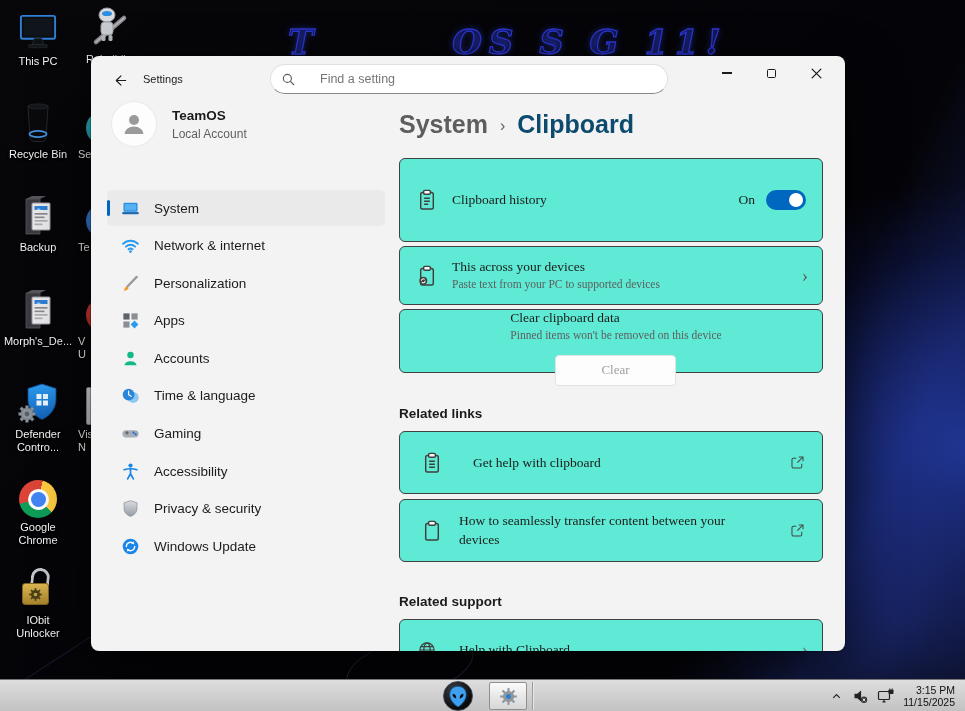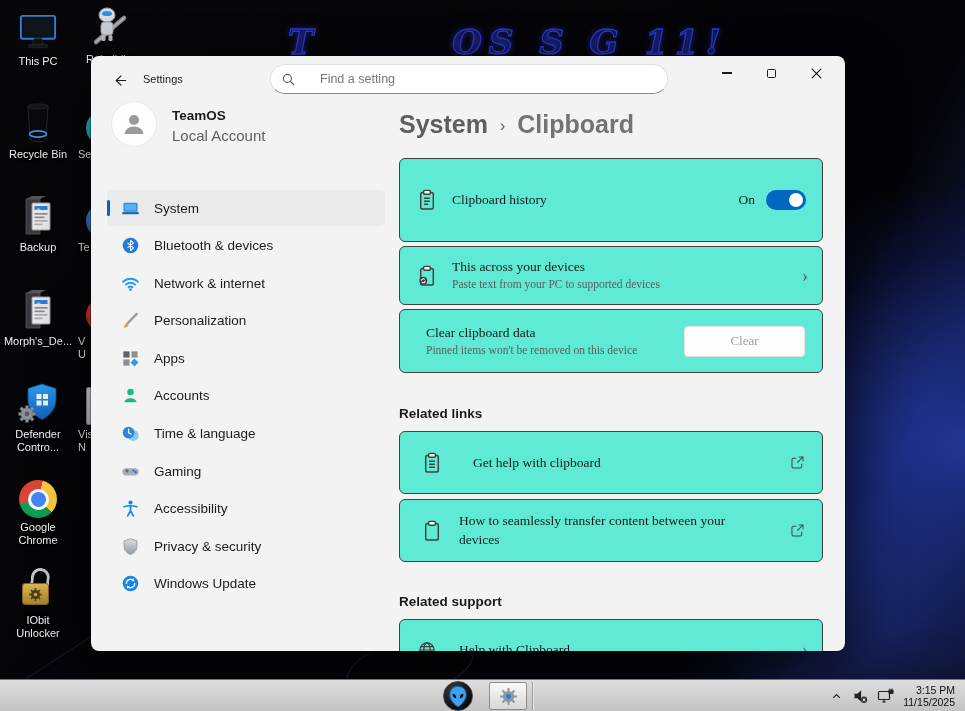--- a/index.html
+++ b/index.html
@@ -78,37 +78,37 @@
   .win-controls { position:absolute; right:6px; top:0; height:34px; display:flex; }
   .wc { width:45px; height:34px; display:flex; align-items:center; justify-content:center; }
   .wc-min-glyph { width:10px; height:1.2px; background:#1b1b1b; display:block; }
   .wc-max-glyph { width:9px; height:9px; border:1.2px solid #1b1b1b; border-radius:1.5px; display:block; }
 
   
   .avatar { position:absolute; left:21px; top:46px; width:44px; height:44px; border-radius:50%;
     background:#fdfdfd; display:flex; align-items:center; justify-content:center;
     box-shadow:0 0 0 1px rgba(0,0,0,.04); }
   .acc-name { position:absolute; left:81px; top:52px; font-size:13.5px; font-weight:bold; }
-  .acc-type { position:absolute; left:81px; top:71px; font-size:15px; color:#5f5f5f; }
+  .acc-type { position:absolute; left:81px; top:71px; font-size:12px; color:#5f5f5f; }
   .nav { position:absolute; left:16px; top:134px; width:278px; }
   .nav-item { position:relative; height:36px; margin-bottom:1.6px; border-radius:5px;
     display:flex; align-items:center; padding-left:13px; gap:14px; }
   .nav-item.selected { background:#eaeaea; }
   .nav-item.selected .accent-bar { position:absolute; left:0; top:10px; width:3px; height:16px;
     border-radius:2px; background:#0067c0; }
   .nav-ico { width:20px; height:20px; display:flex; align-items:center; justify-content:center; }
   .nav-lbl { font-size:13.5px; color:#1b1b1b; }
 
   
   .content { position:absolute; left:308px; top:0; width:424px; height:595px; }
   .breadcrumb { position:absolute; left:0; top:54px; font-size:25px; font-weight:600; display:flex;
     align-items:center; gap:12px; }
   .bc-parent { color:#5e5e5e; }
   .bc-sep { font-size:16px; color:#5e5e5e; font-weight:400; padding-top:3px; }
-  .bc-current { color:#737373; }
+  .bc-current { color:#0c4a6e; }
 
   .card { position:absolute; left:0; width:424px; background:#5eead4; border:1px solid #404040;
     border-radius:6px; display:flex; align-items:center;font-family:Liberation Serif, serif; }
   .card-ico { width:26px; display:flex; justify-content:center; flex:none; }
   .card-text { flex:1; min-width:0; }
   .card-title { font-size:13.5px; color:#1b1b1b; }
   .card-desc { font-size:11.5px; color:#5e5e5e; line-height:1.3; margin-top:2px; }
   .chev { font-size:19px; color:#5f5f5f; padding:0 4px; flex:none; }
 
   .toggle-group { display:flex; align-items:center; gap:11px; flex:none; margin-right:2px; }
@@ -365,29 +365,20 @@
       <span class="nav-ico">
         <svg width="19" height="19" viewBox="0 0 20 20">
           <rect x="2.6" y="4" width="14.8" height="9.4" rx="1.3" fill="#2f8ee0"></rect>
           <rect x="4" y="5.4" width="12" height="6.6" fill="#55b1f2"></rect>
           <rect x="1.2" y="13.8" width="17.6" height="2.2" rx="1.1" fill="#1f6db0"></rect>
         </svg>
       </span>
       <span class="nav-lbl">System</span>
     </div>
 
-    <div class="nav-item">
-      <span class="nav-ico">
-        <svg width="19" height="19" viewBox="0 0 20 20">
-          <circle cx="10" cy="10" r="8.2" fill="#2179e0"></circle>
-          <path d="M10 4.6 v10.8 l3.2-2.9 L6.8 7.2 m0 5.3 6.4-5.3 L10 4.6" fill="none" stroke="#fff" stroke-width="1.1" stroke-linejoin="round"></path>
-        </svg>
-      </span>
-      <span class="nav-lbl">Bluetooth &amp; devices</span>
-    </div>
 
     <div class="nav-item">
       <span class="nav-ico">
         <svg width="19" height="19" viewBox="0 0 20 20">
           <path d="M2.2 8.2 a11 11 0 0 1 15.6 0" fill="none" stroke="#2b9bf0" stroke-width="2" stroke-linecap="round"></path>
           <path d="M5.1 11.2 a7 7 0 0 1 9.8 0" fill="none" stroke="#2b9bf0" stroke-width="2" stroke-linecap="round"></path>
           <path d="M7.9 14 a3.2 3.2 0 0 1 4.2 0" fill="none" stroke="#2b9bf0" stroke-width="2" stroke-linecap="round"></path>
           <circle cx="10" cy="16.4" r="1.5" fill="#2b9bf0"></circle>
         </svg>
       </span>
@@ -524,21 +515,21 @@
           <path d="M5.3 14 a1.6 1.6 0 0 1 2.8-1.1 M8.5 14 a1.6 1.6 0 0 1 -2.8 1.1" stroke="#fbfbfb" stroke-width=".9"></path>
         </svg>
       </span>
       <div class="card-text">
         <div class="card-title">This across your devices</div>
         <div class="card-desc">Paste text from your PC to supported devices</div>
       </div>
       <span class="chev">›</span>
     </div>
 
-    <div class="card" style="top:253px;height:64px;padding:0 16px 0 26px;gap:12px;">
+    <div class="card" style="top:253px;height:64px;padding:0 16px 0 26px;gap:12px;flex-direction:column;">
       <div class="card-text">
         <div class="card-title">Clear clipboard data</div>
         <div class="card-desc">Pinned items won't be removed on this device</div>
       </div>
       <div class="clear-btn">Clear</div>
     </div>
 
     <div class="section-h" style="top:350px;">Related links</div>
 
     <div class="card" style="top:375px;height:63px;padding:0 16px 0 19px;gap:28px;">

